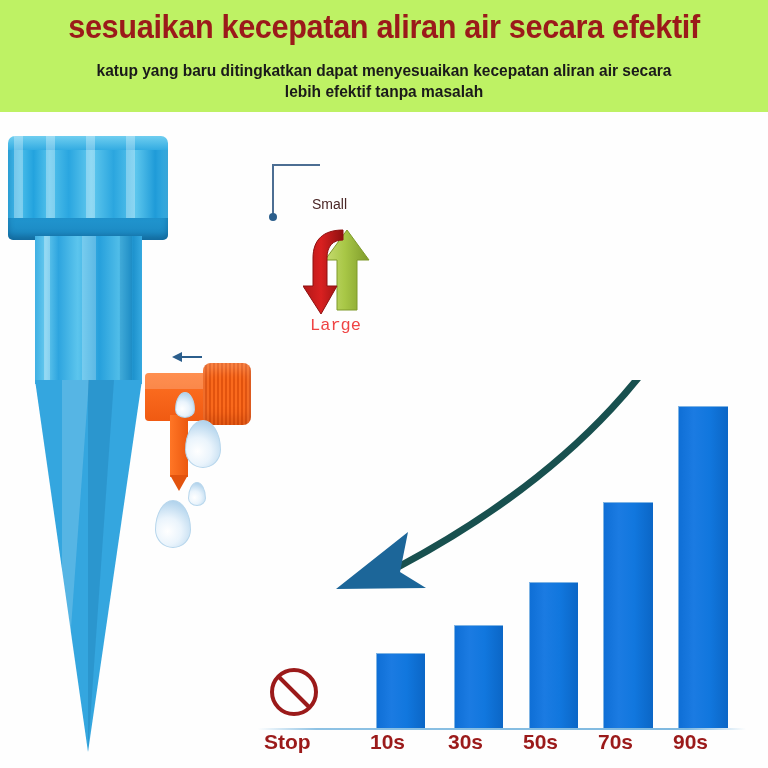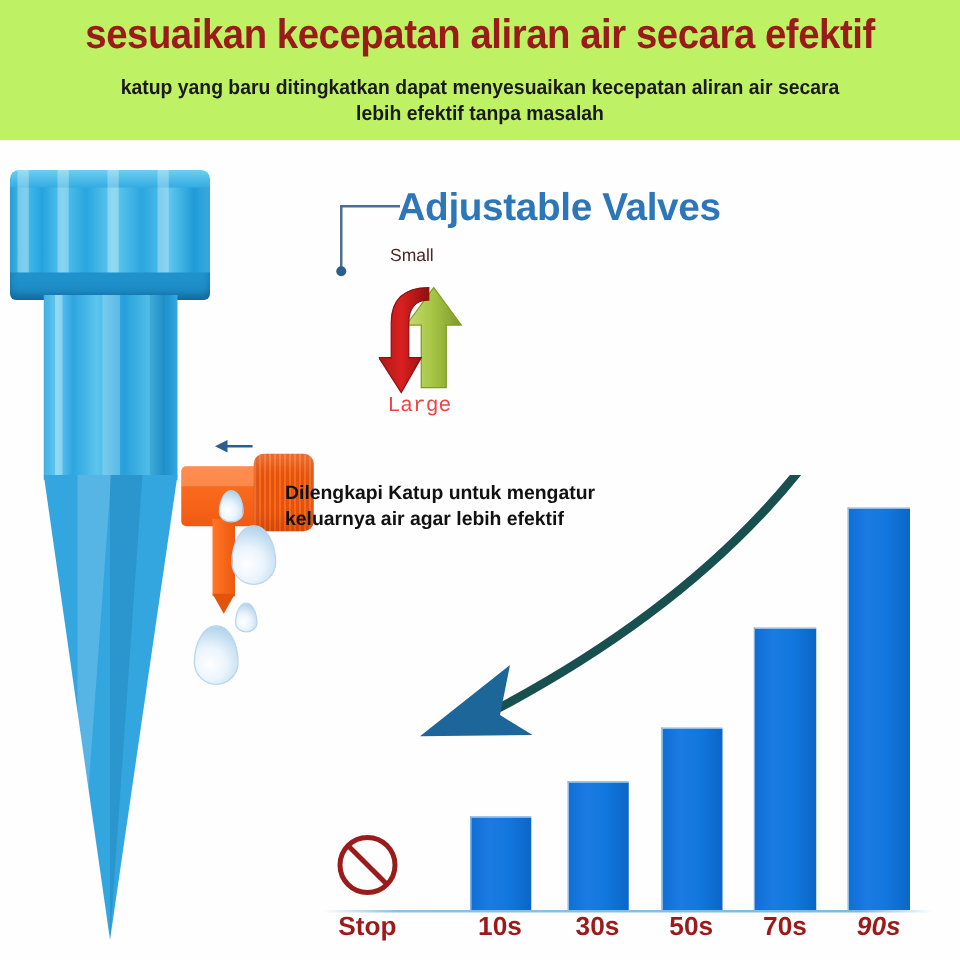--- a/index.html
+++ b/index.html
@@ -192,21 +192,21 @@
   .bar {
     position: absolute;
     background: linear-gradient(90deg,#0F6FD6 0%, #1B7BE2 30%, #1177DE 62%, #0B66C6 100%);
     border-top: 1px solid #7FB4E4;
     border-left: 1px solid #7FB4E4;
   }
   .xlabel {
     position: absolute; top: 350px;
     font-family: "Liberation Sans", sans-serif;
     font-weight: 700; font-size: 21px;
-    color: #9B1A1A; text-align: center;
+    color: #9B1A1A; text-align: left;
   }
   #stop-icon {
     position: absolute; left: 20px; top: 288px; width: 48px; height: 48px;
     border: 4px solid #9B1A1A; border-radius: 50%;
   }
   #stop-icon .slash {
     position: absolute; left: 50%; top: -3px; width: 4px; height: 46px;
     background: #9B1A1A; transform: translateX(-50%) rotate(-45deg);
     transform-origin: 50% 50%;
   }
@@ -251,21 +251,20 @@
                 border-radius:50% 50% 50% 50% / 62% 62% 38% 38%;"></div>
     <div class="drop" style="left:188px; top:352px; width:18px; height:24px;
                 border-radius:50% 50% 50% 50% / 68% 68% 32% 32%;"></div>
     <div class="drop" style="left:155px; top:370px; width:36px; height:48px;
                 border-radius:50% 50% 50% 50% / 62% 62% 38% 38%;"></div>
   </div>
 
   <div class="lead-h" style="left:272px; top:164px; width:48px;"></div>
   <div class="lead-v" style="left:272px; top:164px; height:52px;"></div>
   <div class="lead-dot" style="left:269px; top:213px;"></div>
-  <div class="callout-title" id="valves-label">Adjustable Valves</div>
 
   <div id="small-label">Small</div>
 
   <svg id="cycle-arrows" style="position:absolute; left:303px; top:224px;" width="82" height="94" viewBox="0 0 82 94">
     <defs>
       <linearGradient id="gRed" x1="0" y1="0" x2="1" y2="0">
         <stop offset="0%" stop-color="#B01818"></stop>
         <stop offset="45%" stop-color="#D92020"></stop>
         <stop offset="100%" stop-color="#8E1010"></stop>
       </linearGradient>
@@ -282,21 +281,20 @@
              C24 22 30 16 40 16 Z" fill="url(#gRed)" stroke="#8E1010" stroke-width="1"></path>
   </svg>
 
   <div id="large-label">Large</div>
 
   <svg style="position:absolute; left:170px; top:348px;" width="34" height="18">
     <line x1="32" y1="9" x2="10" y2="9" stroke="#2B5E8C" stroke-width="2"></line>
     <path d="M2 9 L12 4 L12 14 Z" fill="#2B5E8C"></path>
   </svg>
 
-  <div id="desc-text">Dilengkapi Katup untuk mengatur keluarnya air agar lebih efektif</div>
 
   <div id="chart">
 
     <svg id="curve-arrow" viewBox="0 0 518 388">
       <path d="M462 -137 C 430 -30, 330 90, 150 186" stroke="#18504F" stroke-width="7" fill="none" stroke-linecap="round"></path>
       <path d="M150 186 C 200 160, 300 80, 400 -50" stroke="#1C6A9E" stroke-width="0" fill="none"></path>
       <path d="M86 209 L158 152 L150 192 L176 208 Z" fill="#1C6699"></path>
     </svg>
 
     <div id="baseline"></div>
@@ -309,16 +307,16 @@
     <div class="bar" style="left:204px; width:49px; top:245px; height:103px;"></div>
     <div class="bar" style="left:279px; width:49px; top:202px; height:146px;"></div>
     <div class="bar" style="left:353px; width:50px; top:122px; height:226px;"></div>
     <div class="bar" style="left:428px; width:50px; top:26px;  height:322px;"></div>
 
     <div class="xlabel" style="left:14px;  width:60px;">Stop</div>
     <div class="xlabel" style="left:120px; width:60px;">10s</div>
     <div class="xlabel" style="left:198px; width:60px;">30s</div>
     <div class="xlabel" style="left:273px; width:60px;">50s</div>
     <div class="xlabel" style="left:348px; width:60px;">70s</div>
-    <div class="xlabel" style="left:423px; width:60px;font-style:italic;">90s</div>
+    <div class="xlabel" style="left:423px; width:60px;">90s</div>
   </div>
 
 </div>
 
 </body></html>

